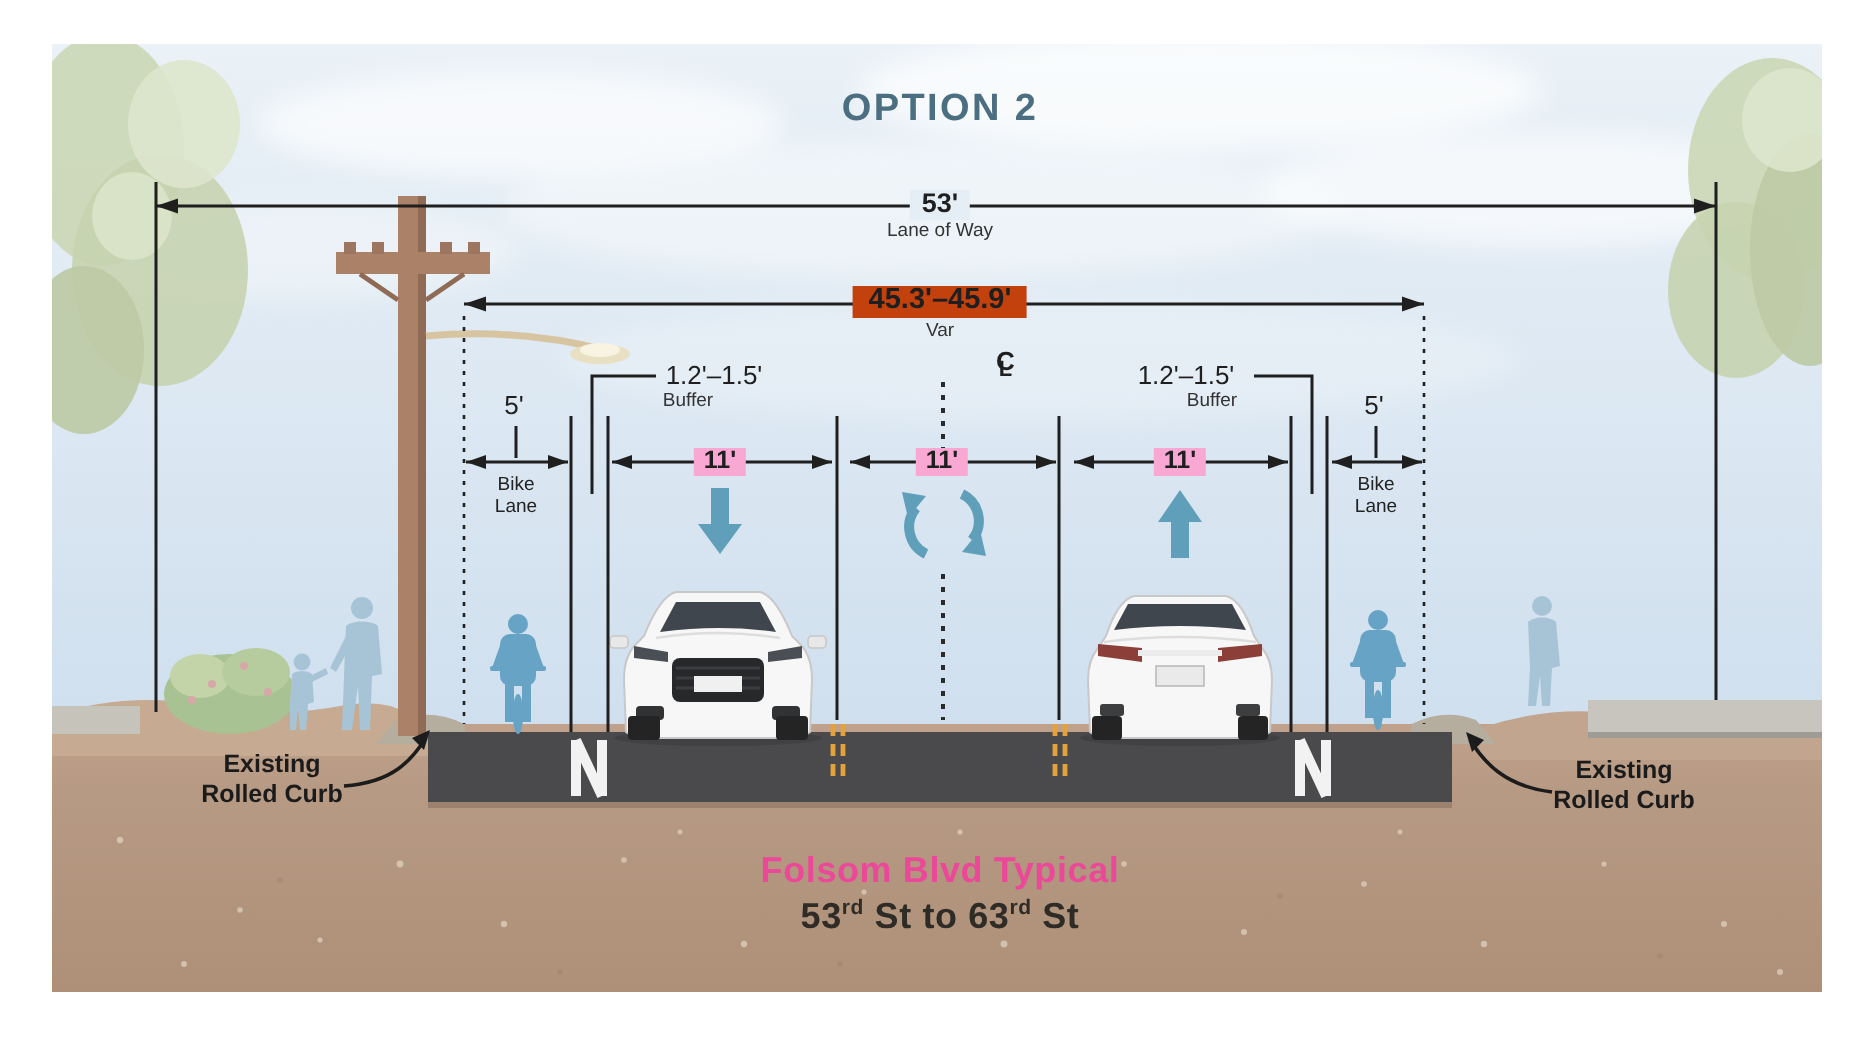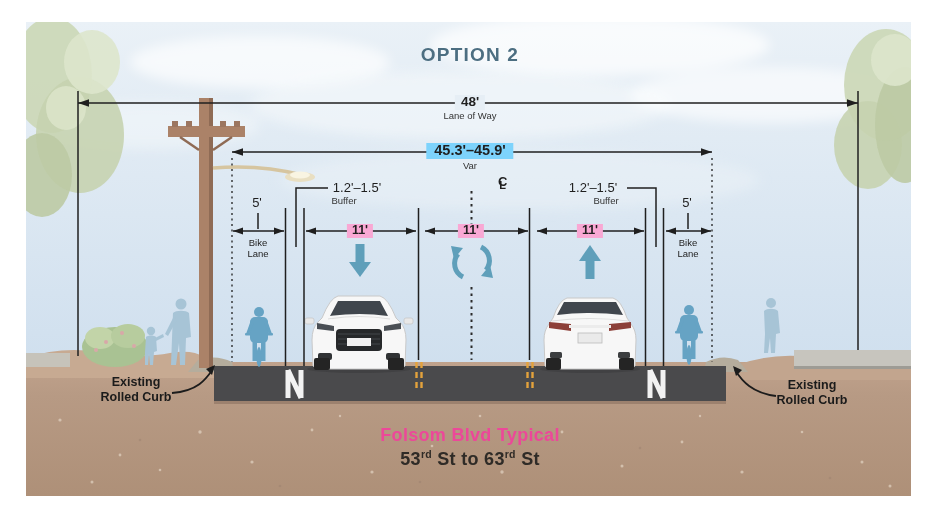--- a/index.html
+++ b/index.html
@@ -4,21 +4,21 @@
 <style>
   html,body{margin:0;padding:0;background:#ffffff;}
   #page{position:relative;width:937px;height:503px;background:#ffffff;overflow:hidden;
         font-family:"Liberation Sans", sans-serif;}
   #scene{position:absolute;left:26px;top:22px;width:885px;height:474px;overflow:hidden;}
   #scene svg{position:absolute;left:-26px;top:-22px;}
   .lbl{position:absolute;transform:translateX(-50%);white-space:nowrap;color:#1f1f1f;
        text-align:center;line-height:1.1;}
   .title{font-size:19px;font-weight:700;letter-spacing:1.2px;color:#4c6e81;}
   .dim-big{font-size:13.5px;font-weight:700;background:#e6eef5;padding:0 6px;}
-  .dim-ctc{font-size:14.5px;font-weight:700;background:#7dd3fc;padding:0 8px;}
+  .dim-ctc{font-size:14.5px;font-weight:700;background:#c2410c;padding:0 8px;}
   .dim-sub{font-size:9.5px;color:#333;}
   .dim-med{font-size:13px;font-weight:400;text-align:right;}
   .dim-lane{font-size:12.5px;font-weight:700;background:#f9a8d4;padding:0 5px;}
   .small-two{font-size:9.5px;color:#222;line-height:11px;}
   .cl-c{font-weight:700;font-size:13px;}
   .cl-l{font-weight:700;font-size:11px;margin-left:-8px;position:relative;top:3px;}
   .callout{font-size:12.5px;font-weight:700;line-height:15px;color:#1b1b1b;}
   .caption1{font-size:18px;font-weight:700;color:#ec4899;letter-spacing:0.3px;}
   .caption2{font-size:18px;font-weight:700;color:#2f2b27;letter-spacing:0.3px;}
   .caption2 sup{font-size:10.5px;vertical-align:super;}
@@ -296,21 +296,21 @@
         <path d="M172,393 C198,391 206,379 213,369"></path>
         <polygon points="215,365 206,369 212,375" fill="#1c1c1c" stroke="none"></polygon>
         <path d="M776,396 C752,393 742,381 735,370"></path>
         <polygon points="733,366 742,370 736,376" fill="#1c1c1c" stroke="none"></polygon>
       </g>
     </svg>
   </div>
 
   <div class="lbl title" style="left:470px;top:45px;">OPTION 2</div>
 
-  <div class="lbl dim-big" style="left:470px;top:95px;">48'</div>
+  <div class="lbl dim-big" style="left:470px;top:95px;">53'</div>
   <div class="lbl dim-sub" style="left:470px;top:111px;">Lane of Way</div>
 
   <div class="lbl dim-ctc" style="left:470px;top:143px;">45.3'–45.9'</div>
   <div class="lbl dim-sub" style="left:470px;top:161px;">Var</div>
   <div class="lbl" style="left:471px;top:172px;margin-left:31px;"><span class="cl-c">C</span><span class="cl-l">L</span></div>
 
   <div class="lbl dim-med" style="left:357px;top:181px;">1.2'–1.5'</div>
   <div class="lbl dim-sub" style="left:344px;top:196px;">Buffer</div>
   <div class="lbl dim-med" style="left:593px;top:181px;">1.2'–1.5'</div>
   <div class="lbl dim-sub" style="left:606px;top:196px;">Buffer</div>

